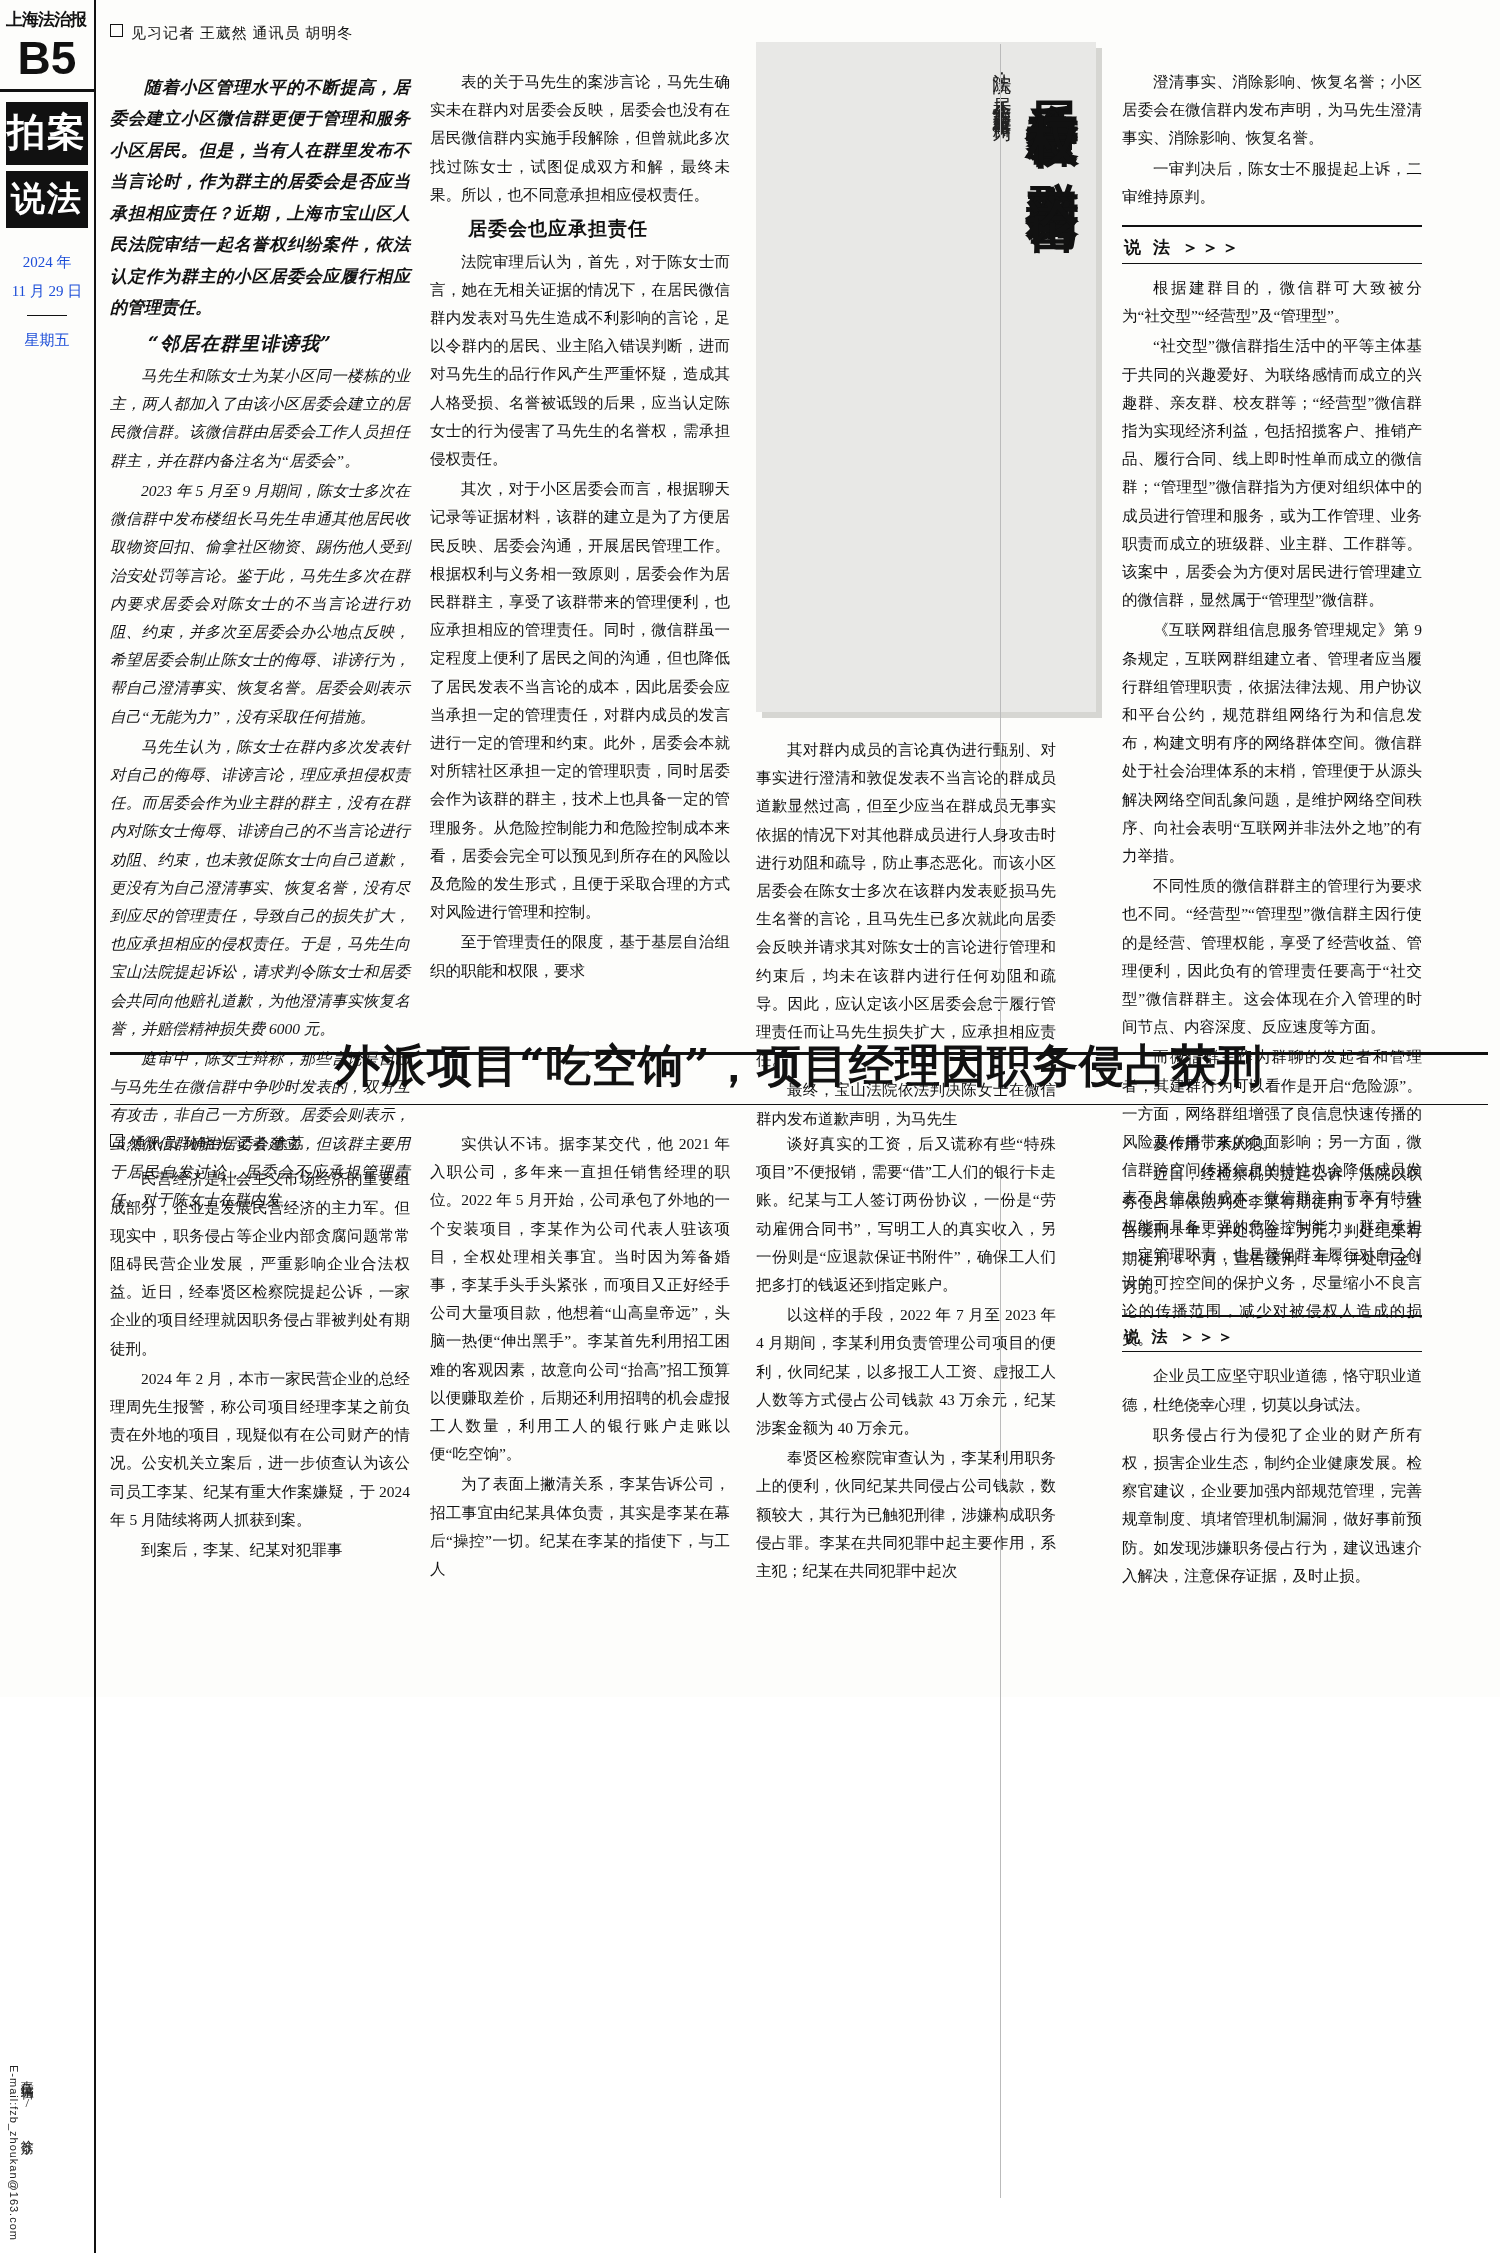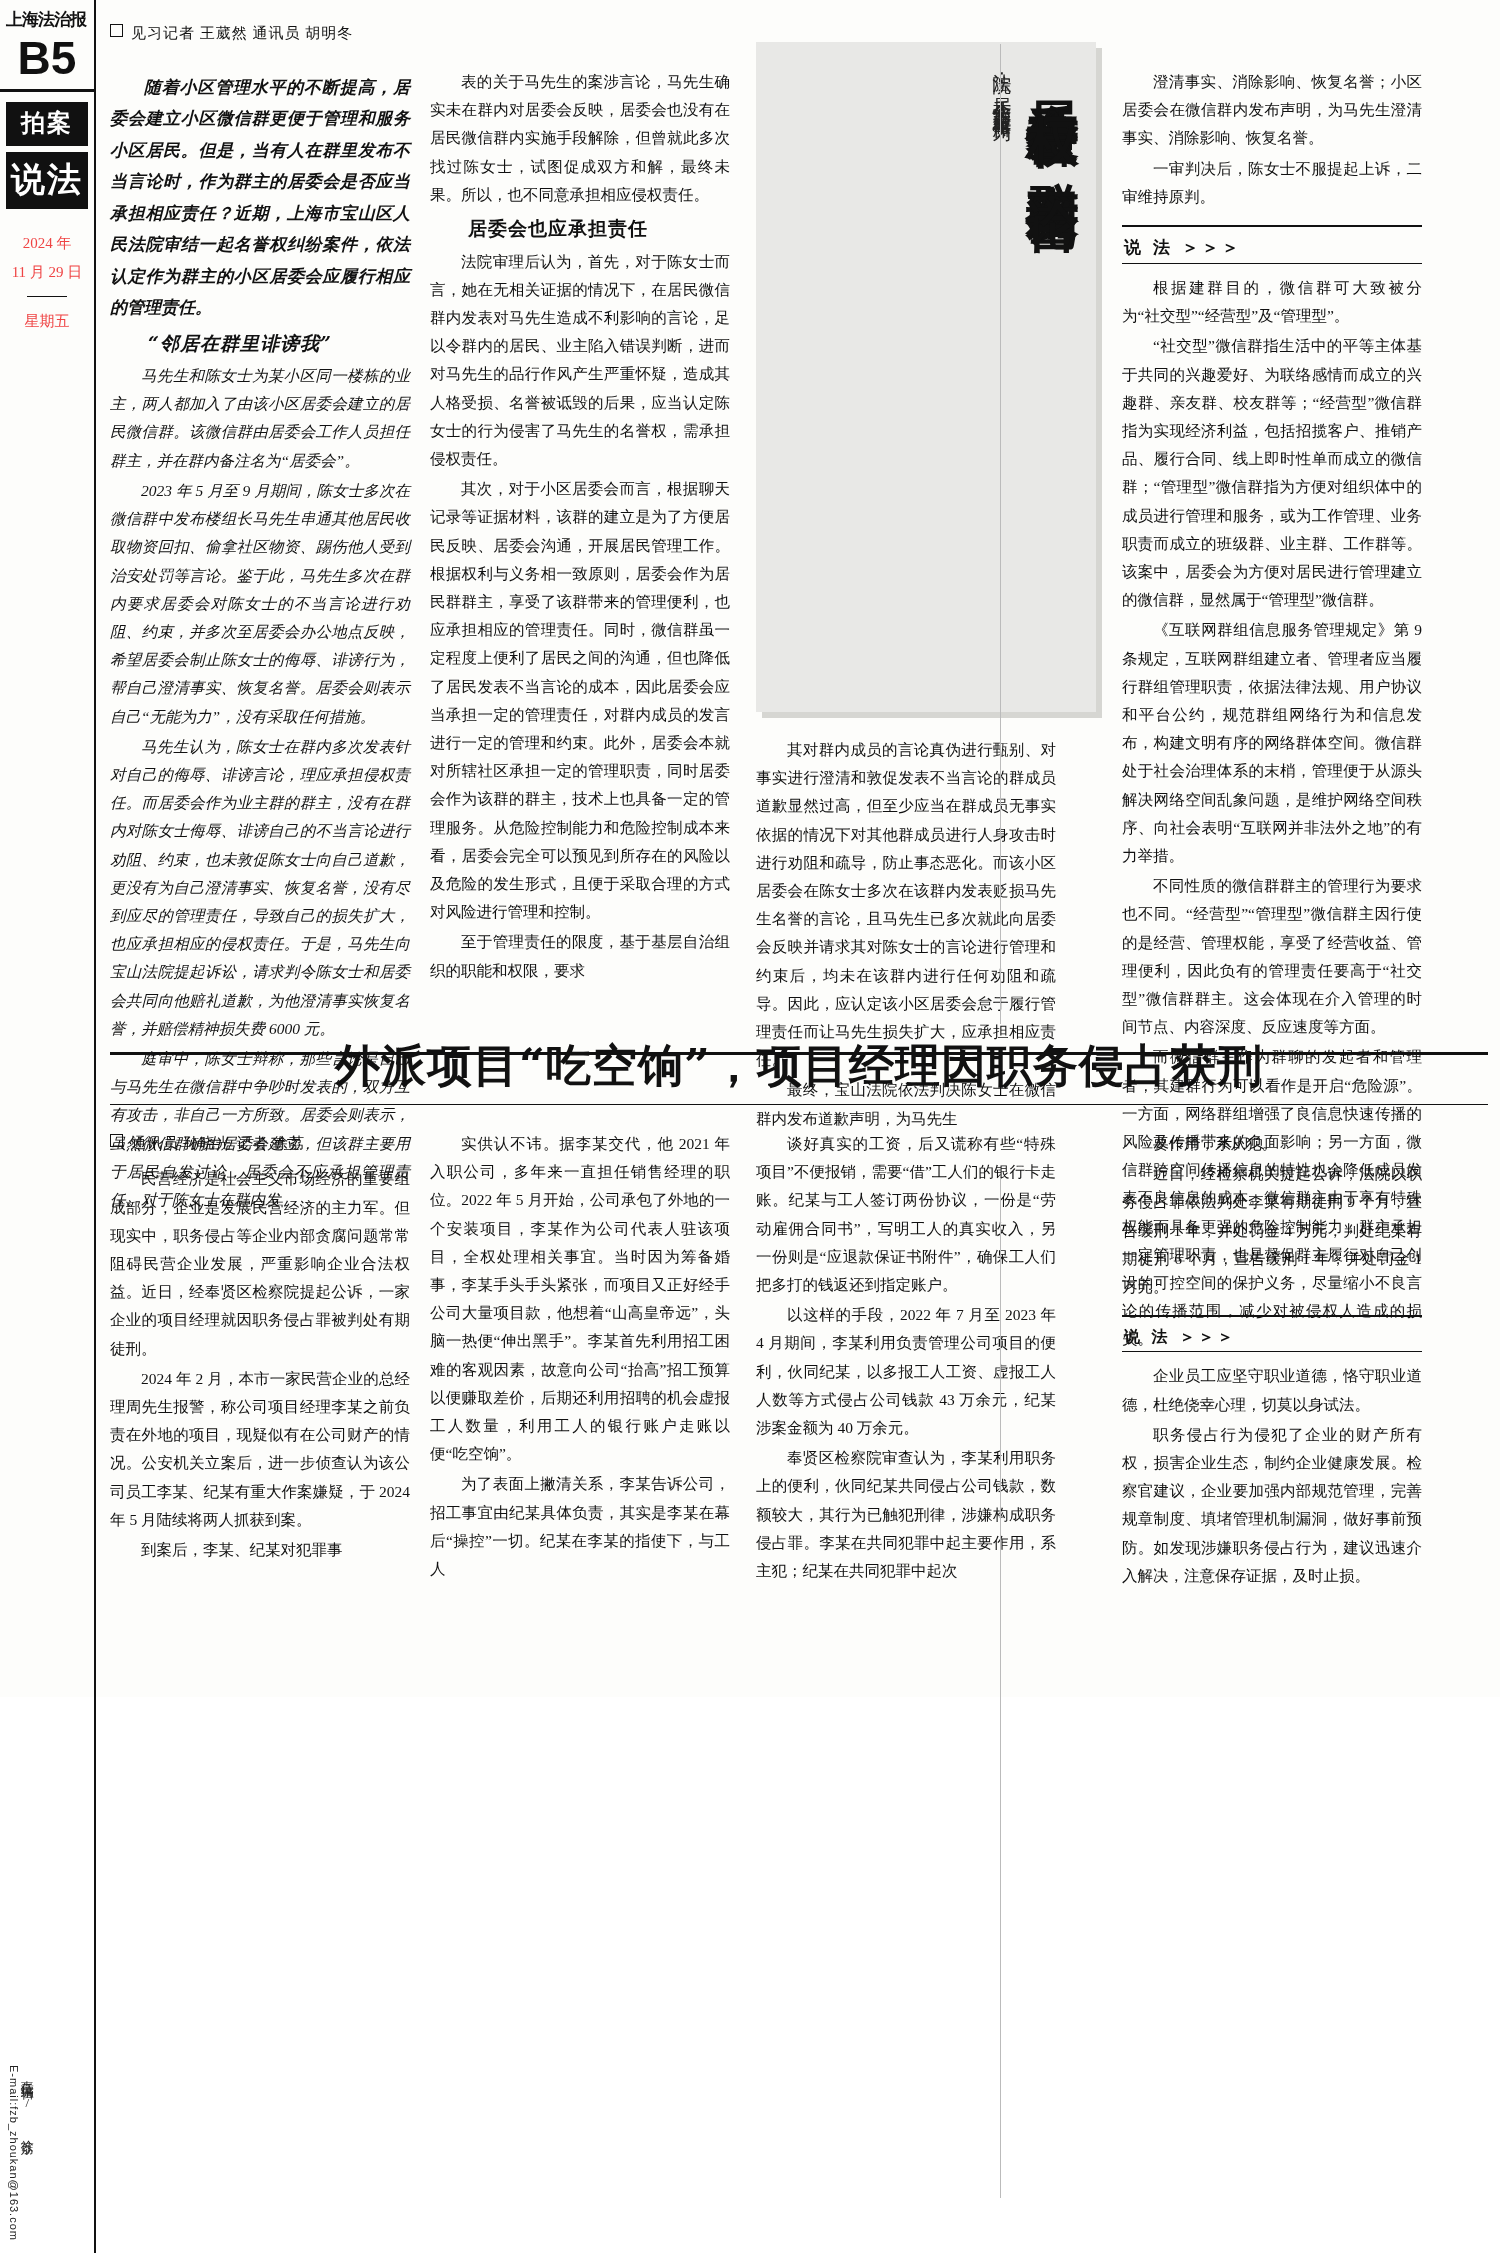--- a/index.html
+++ b/index.html
@@ -49,21 +49,21 @@
     border-bottom: 3px solid #111;
   }
   .rail-title {
     text-align: center;
     padding-top: 10px;
   }
   .rail-title .t1 {
     display: block;
     background: #111;
     color: #fff;
-    font-size: 24px;
+    font-size: 38px;
     font-weight: bold;
     letter-spacing: 2px;
     padding: 5px 0 7px 0;
     margin: 0 6px;
     font-family: "DejaVu Serif", serif;
   }
   .rail-title .t2 {
     display: block;
     background: #111;
     color: #fff;
@@ -73,21 +73,21 @@
     padding: 8px 0 10px 0;
     margin: 6px 6px 0 6px;
     line-height: 1.15;
     font-family: "DejaVu Serif", serif;
   }
   .rail-date {
     margin-top: 20px;
     text-align: center;
     font-size: 15px;
     line-height: 1.9;
-    color: #ef4444;
+    color: #1d4ed8;
   }
   .rail-date .dline { display: block; }
   .rail-sep {
     width: 40px;
     height: 1px;
     background: #111;
     margin: 10px auto;
   }
   .rail-credit {
     position: absolute;

